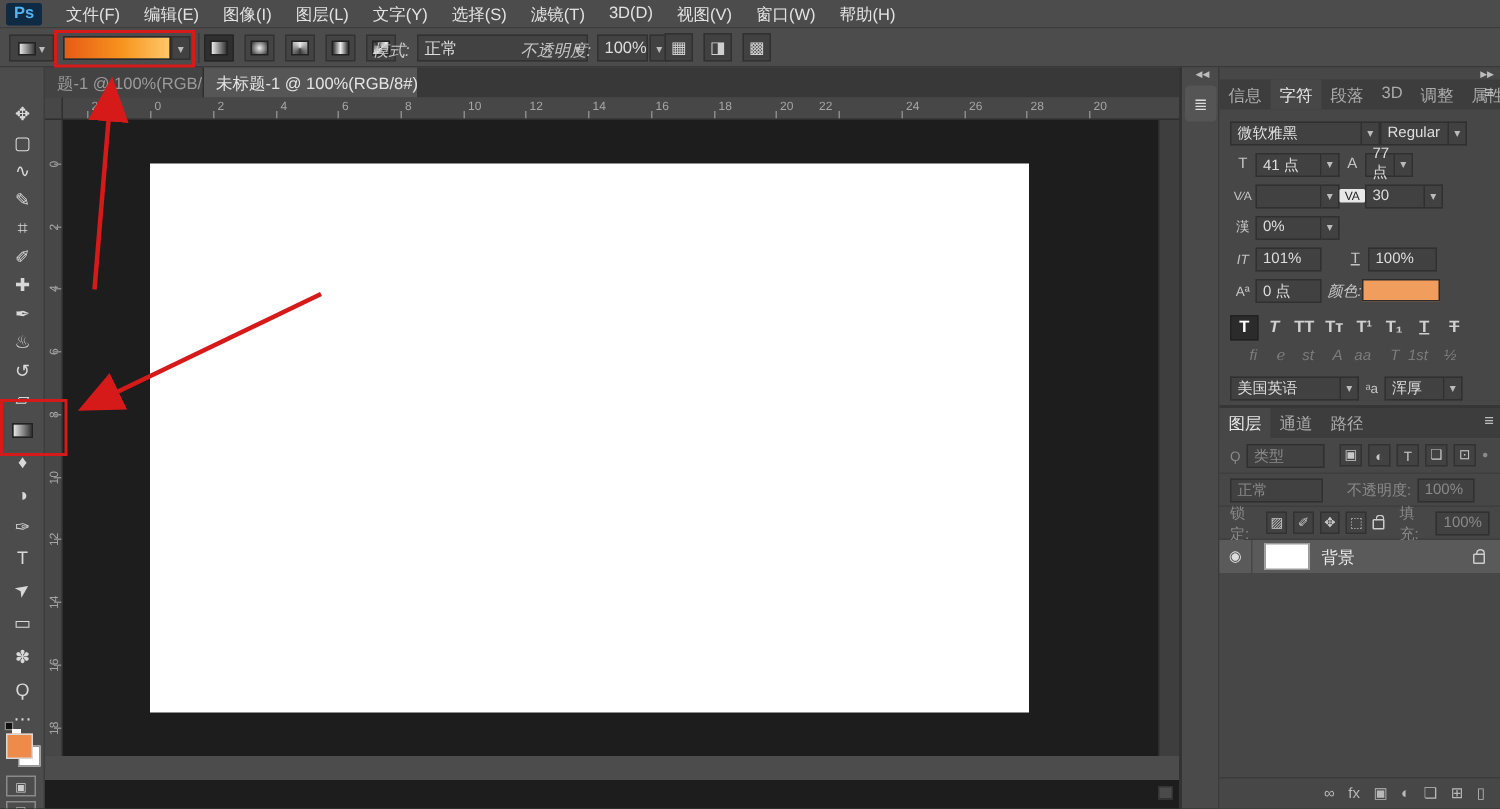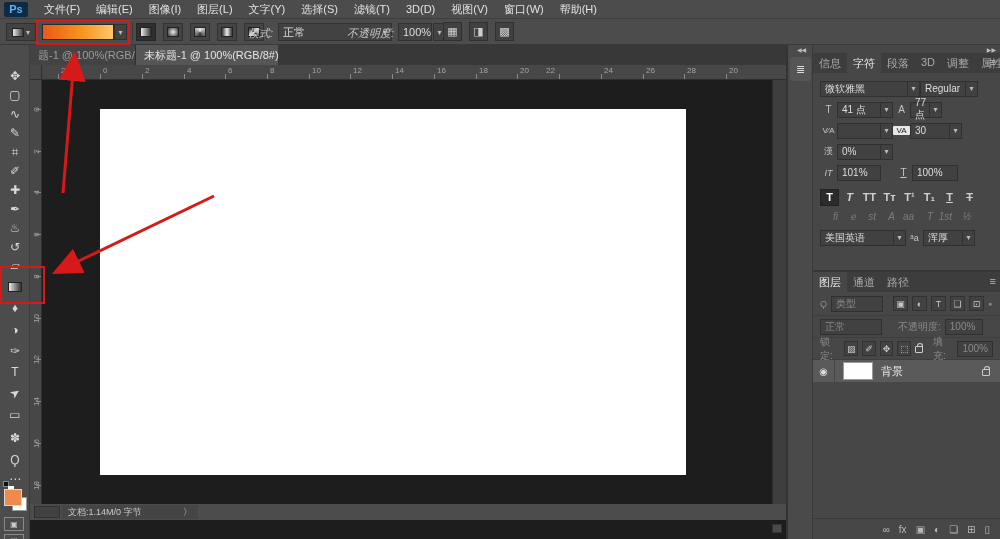--- a/index.html
+++ b/index.html
@@ -369,27 +369,20 @@
     <span class="rtick" style="top:363px"></span>
       <span class="rtick" style="top:405px"></span>
   </div>
 
   <div class="viewport">
     <div class="canvas"></div>
   </div>
   <div class="vscroll"></div>
   <div class="dock-sep"></div>
 
-  <div class="statusbar">
-    <div class="zoom-field"></div>
-    <div class="doc-field">
-      <span>文档:1.14M/0 字节</span>
-      <span>〉</span>
-    </div>
-  </div>
   <div class="bottom-dark">
     <div class="grip"></div>
   </div>
 
   <div class="dock">
     <div class="mini-col">
       <span class="expand-left" style="font-size:6px">◀◀</span>
       <div class="history-btn">
           <span>≣</span>
         </div>
@@ -464,20 +457,30 @@
       <div class="crow">
         <span class="cicon" style="font-size:9px;font-style:italic">IT</span>
         <div class="cfield" style="width:44px">
             <span>101%</span>
           </div>
         <span style="width:14px"></span>
         <span class="cicon" style="text-decoration:underline">T</span>
         <div class="cfield" style="width:46px">
             <span>100%</span>
           </div>
+      </div>
+      <div class="crow">
+
+        <span class="cicon" style="font-size:9px">Aª</span>
+        <div class="cfield" style="width:44px">
+            <span>0 点</span>
+          </div>
+        <span style="width:4px"></span>
+        <span class="opt-label" style="font-size:10px">颜色:</span>
+        <span class="color-swatch"></span>
       </div>
       <div class="stylebtns" style="margin-top:4px">
         <span class="sbtn sel">T</span>
         <span class="sbtn it">T</span>
         <span class="sbtn">TT</span>
         <span class="sbtn">Tт</span>
         <span class="sbtn">T¹</span>
         <span class="sbtn">T₁</span>
         <span class="sbtn un">T</span>
         <span class="sbtn st">T</span>

